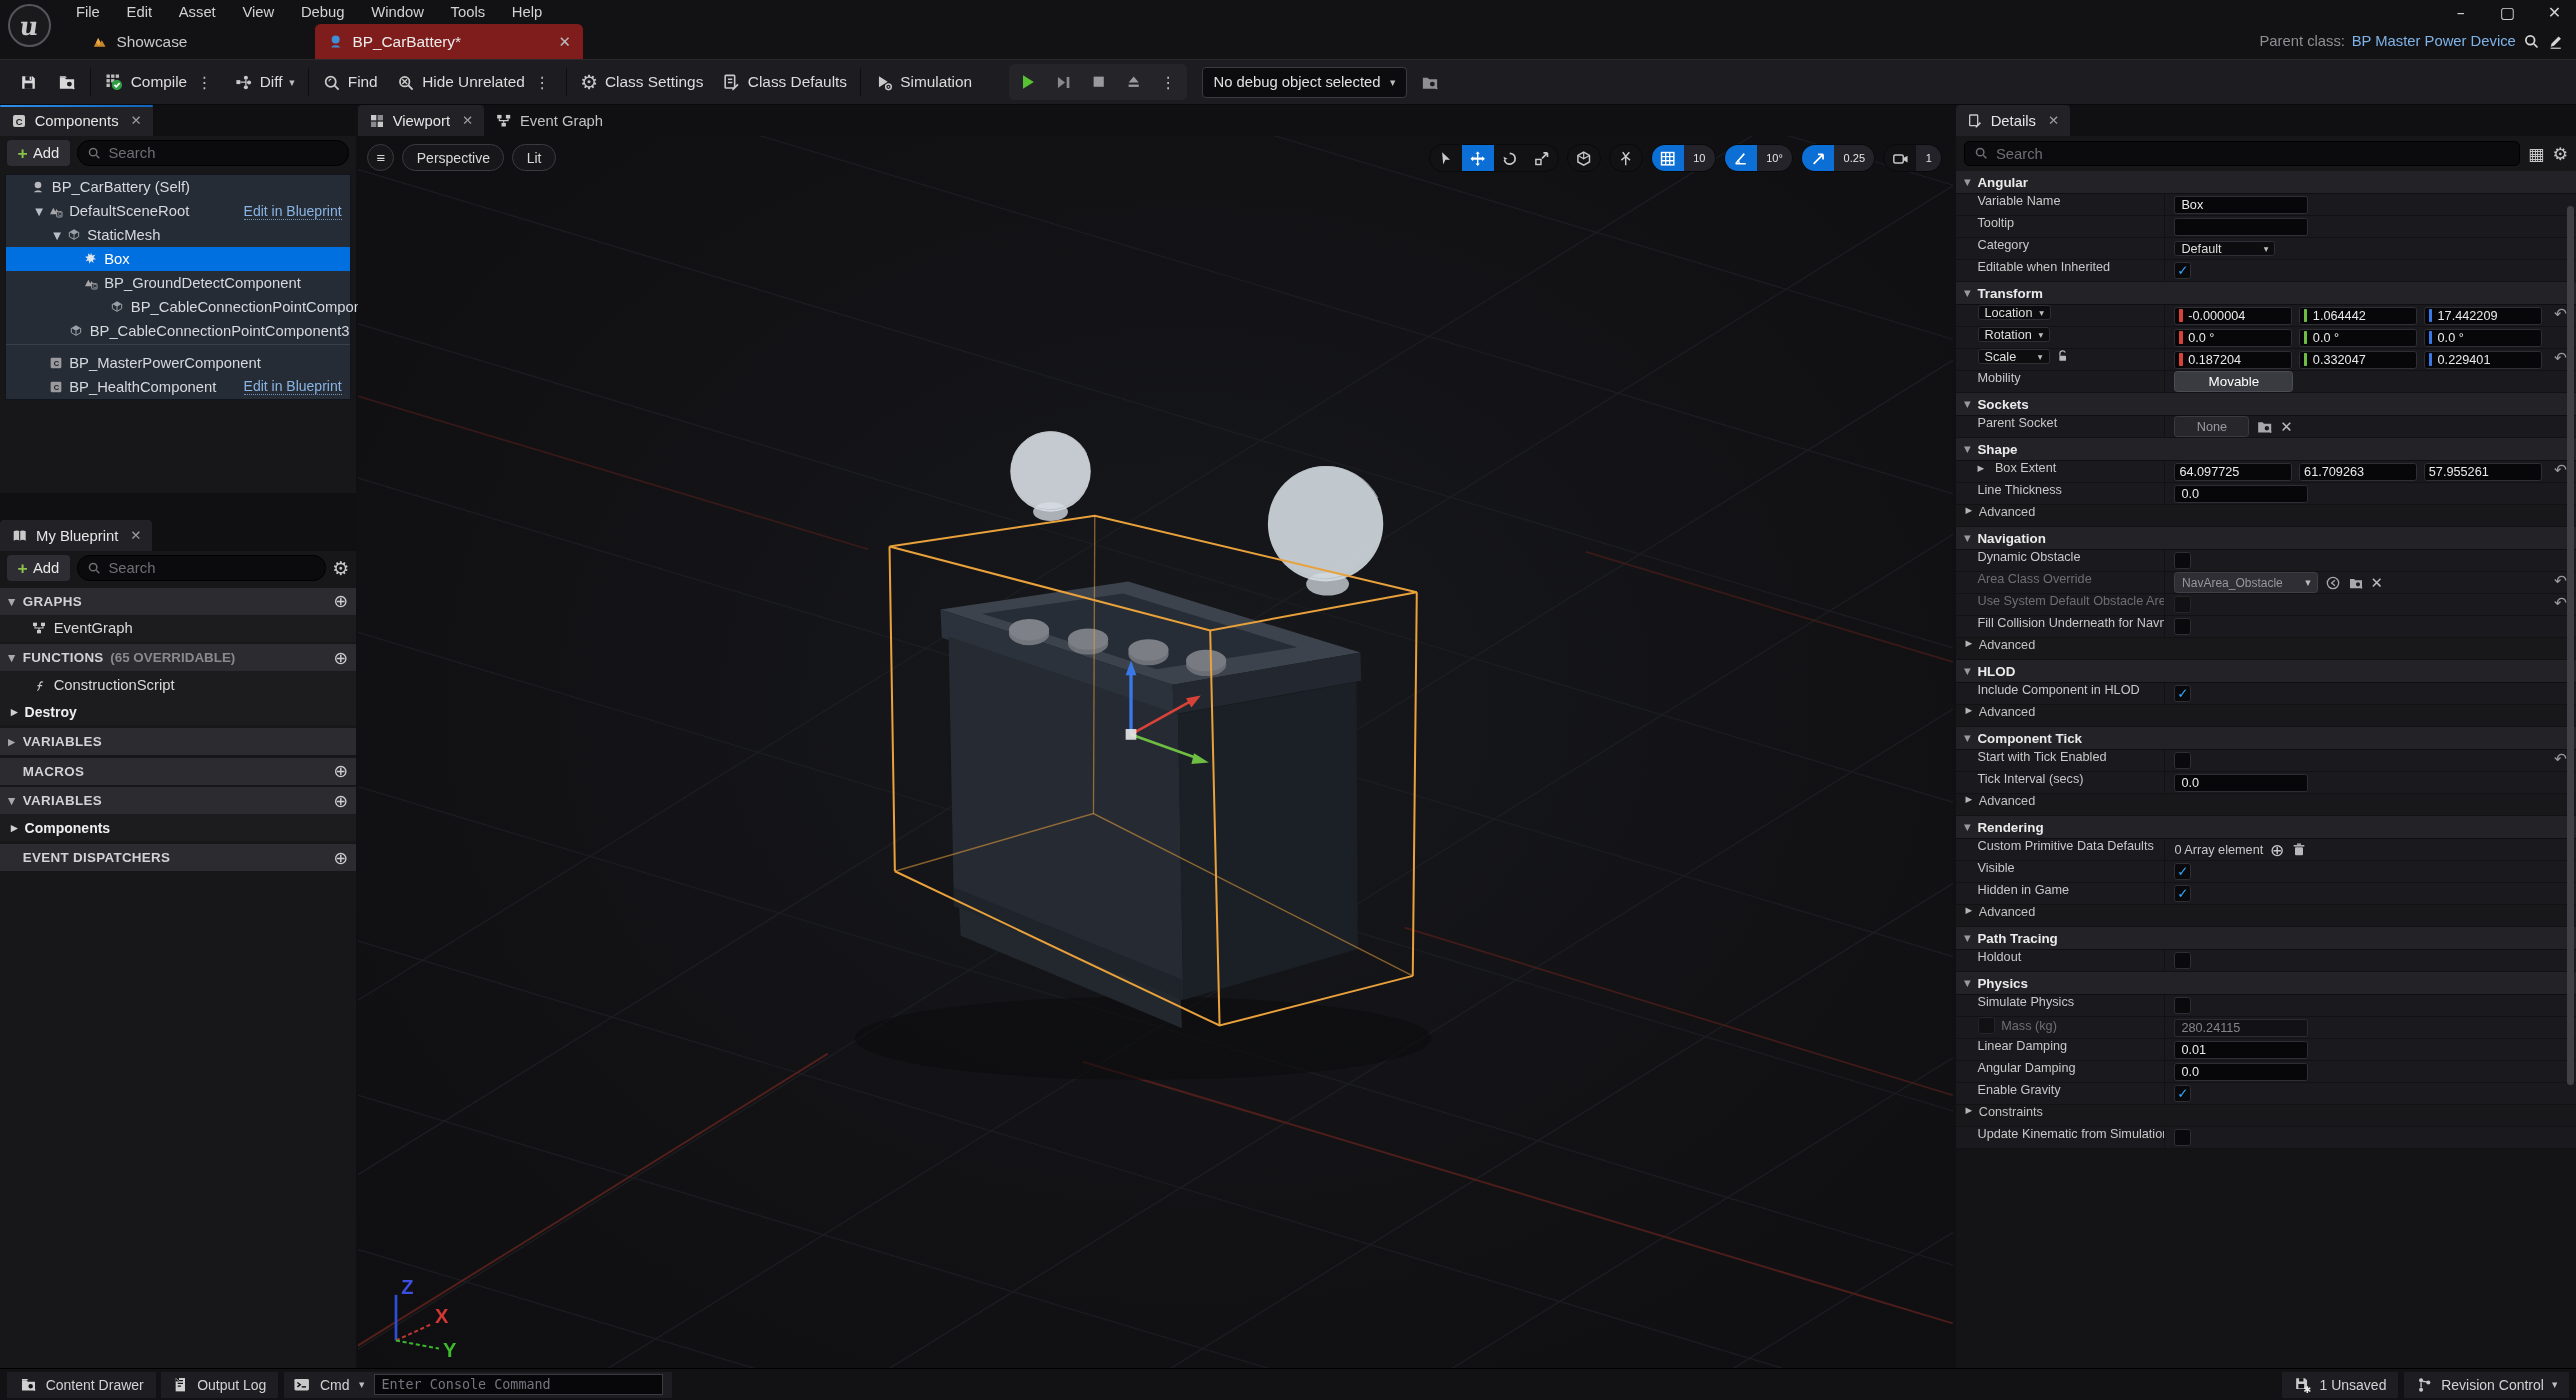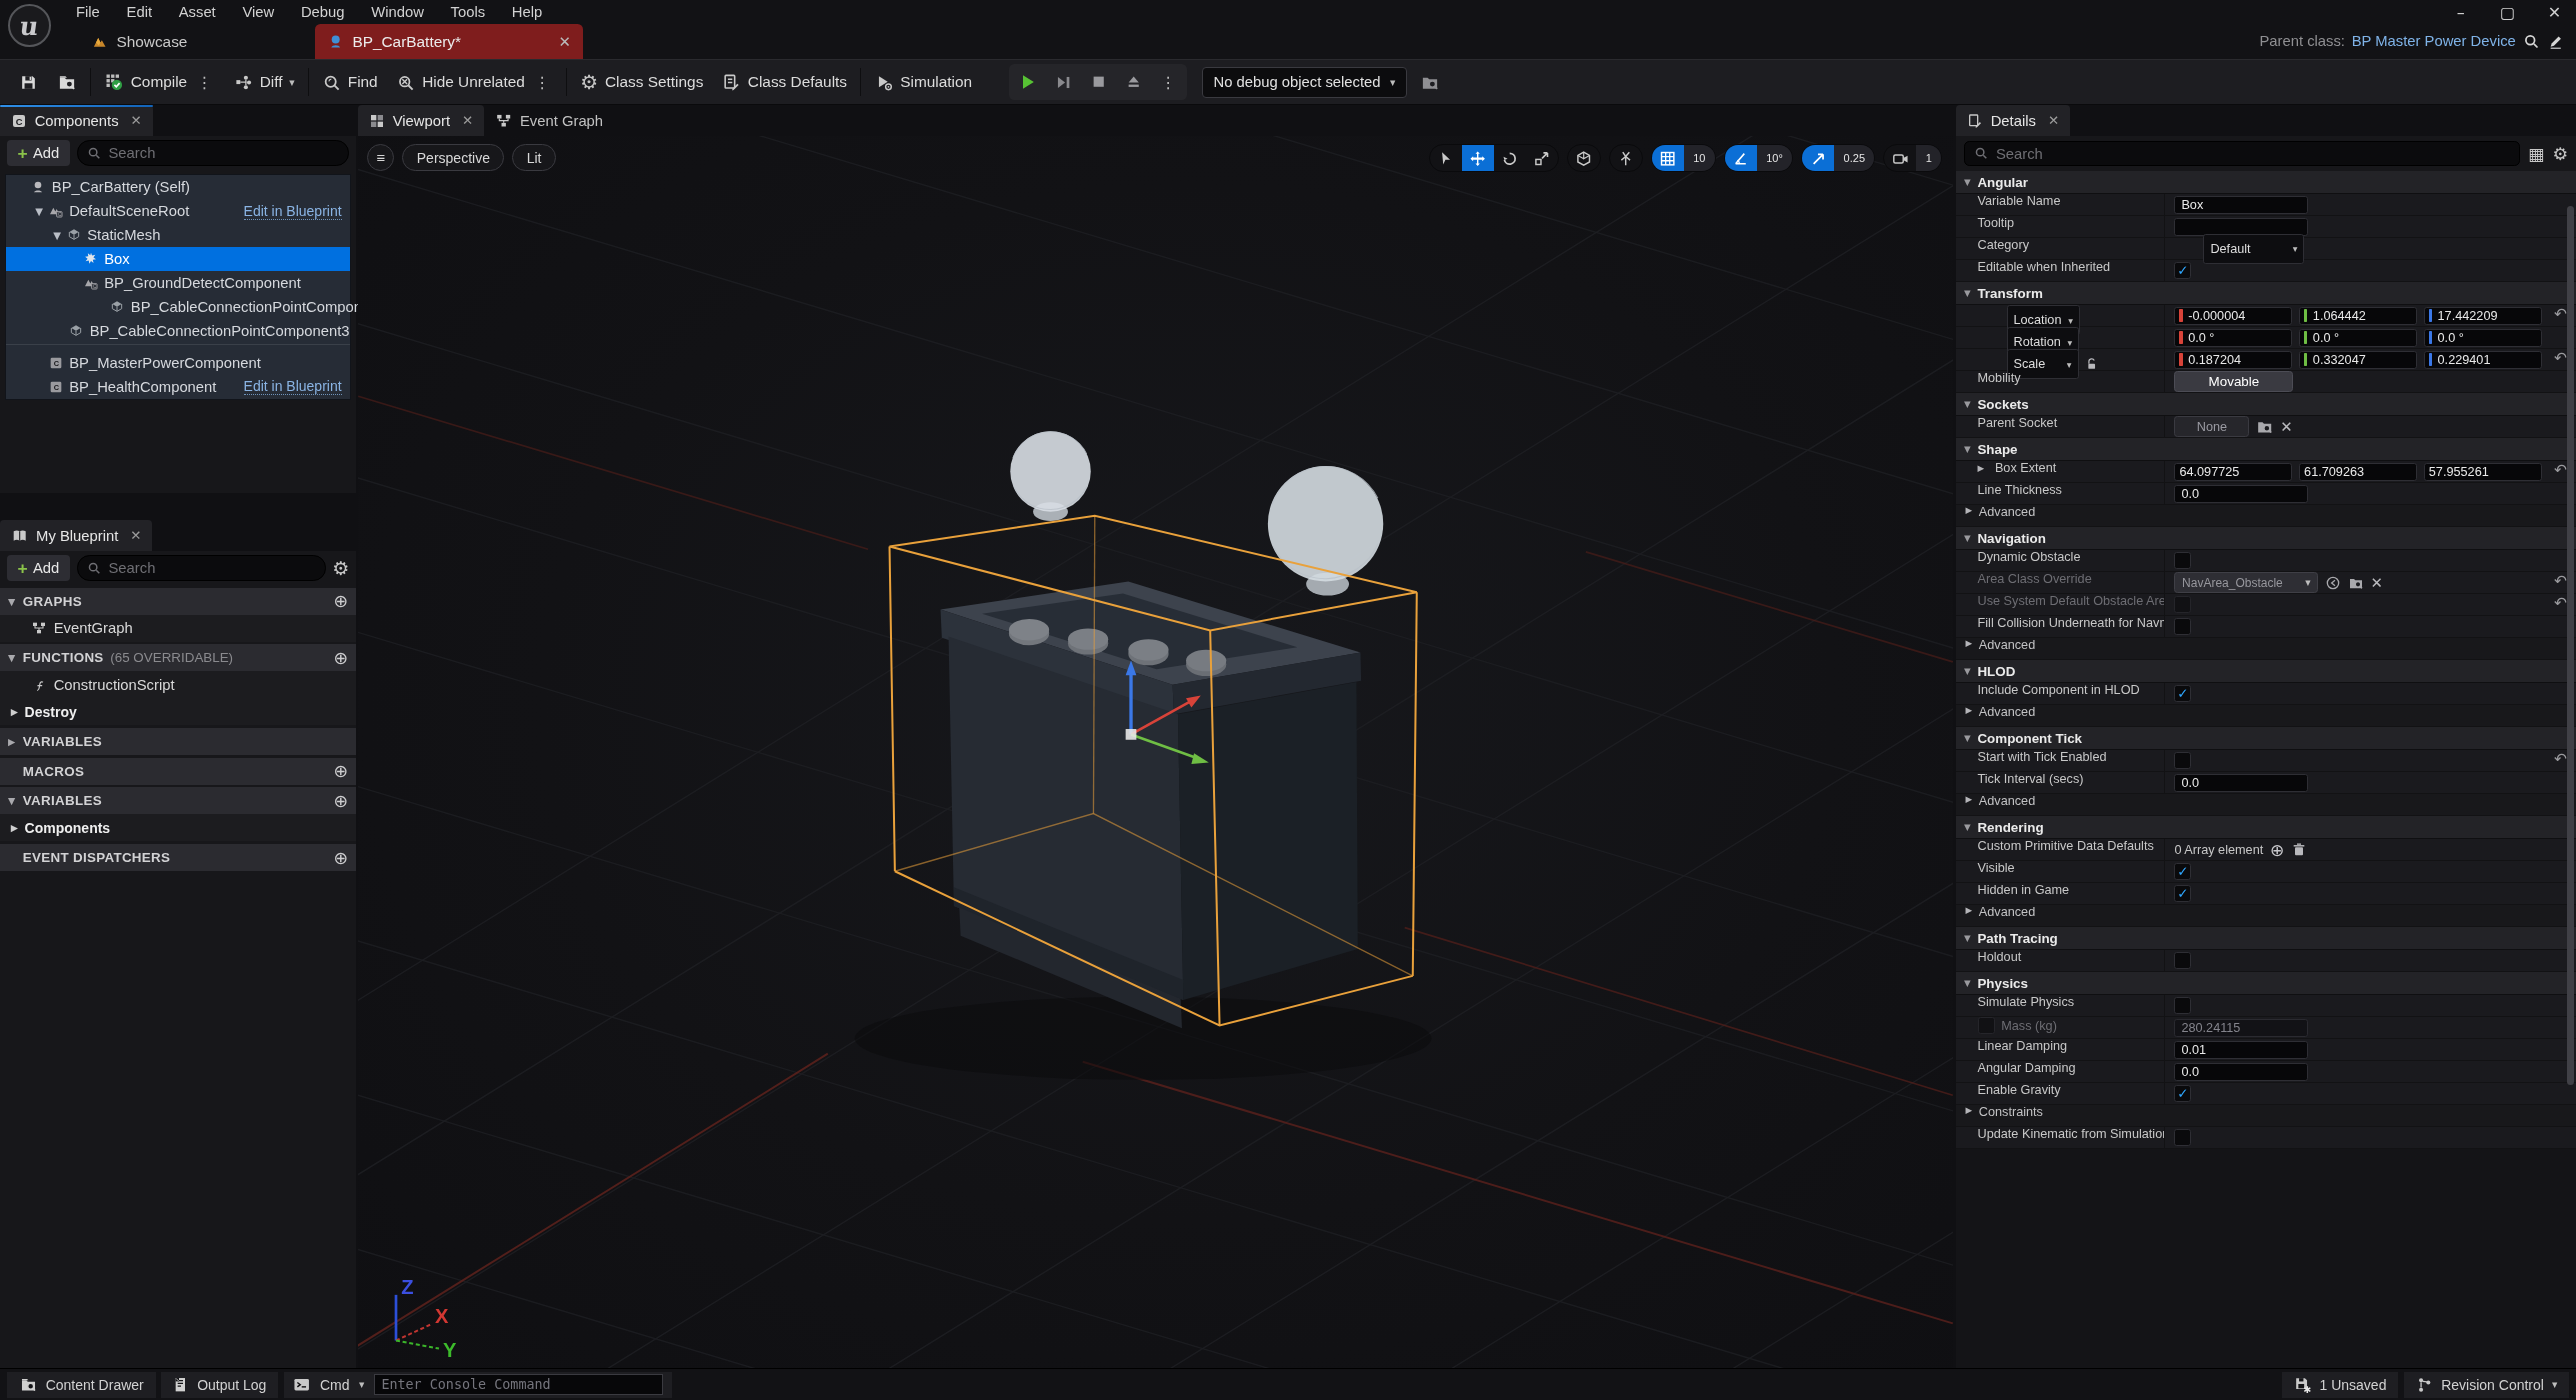--- a/index.html
+++ b/index.html
@@ -60,21 +60,21 @@
   .trow .tlink { margin-left:auto; margin-right:8px; color:#8ab4e4; font-size:14px; border-bottom:1.3px dotted #6f93ba; }
   .tsep { height:5.4px; border-top:0.7px solid #3a4049; margin:1.3px 0; }
 
   
   #mybp-panel { left:0; top:520px; width:356px; height:873px; }
   .mybp-gear { margin-left:auto; color:#c9c9c9; font-size:19px; font-family:"DejaVu Sans",sans-serif; }
   .bprow { display:flex; align-items:center; }
   .bp-header { height:27px; background:#2b2b30; margin-top:2.7px; padding:0 8px; font-size:13.4px; }
   .bp-header .bh-arrow { color:#a9a9ad; font-size:9.4px; width:14.8px; font-family:"DejaVu Sans",sans-serif; }
   .bp-header .bh-label { font-weight:bold; color:#d2d2d4; letter-spacing:0.3px; }
-  .bp-header .bh-suffix { color:#8a8a8e; margin-left:6.7px; font-weight:normal; }
+  .bp-header .bh-suffix { color:#8a8a8e; margin-left:6.7px; font-weight:bold; }
   .bp-header .bh-plus { margin-left:auto; color:#cdcdcf; font-size:17.4px; font-family:"DejaVu Sans",sans-serif; }
   .bp-item { height:27px; background:#1c1c1f; padding-left:31px; gap:6.7px; font-size:14.8px; color:#dadada; }
   .bp-expand { height:27px; background:#1c1c1f; padding-left:10.7px; gap:6.7px; font-size:14px; color:#efefef; font-weight:bold; }
   .bp-expand .bh-arrow { color:#cfcfcf; font-size:9.4px; font-family:"DejaVu Sans",sans-serif; }
 
   
   #viewport { left:358px; top:105px; width:1595px; height:1264px; background:#101013; }
   #vp-canvas { position:absolute; left:0; top:31px; right:0; bottom:0; background:radial-gradient(ellipse at 52% 46%, #17181c 0%, #121215 55%, #0f0f12 100%); overflow:hidden; }
   #vp-overlay-tl { position:absolute; left:9.4px; top:8px; display:flex; align-items:center; gap:8px; z-index:4; }
   .vp-circle { width:27px; height:27px; border-radius:50%; background:rgba(25,25,28,.85); border:0.7px solid #3a3a40; display:flex; align-items:center; justify-content:center; color:#d6d6d6; font-size:14.8px; }
@@ -100,21 +100,21 @@
   .plabel.dim { color:#6d6d73; }
   .prow.adv { background:#18181b; }
   .adv-arrow { color:#b5b5b9; font-size:8.7px; font-family:"DejaVu Sans",sans-serif; margin-left:9.4px; width:10.7px; }
   .adv-label { font-size:12.7px; color:#c2c2c4; margin-left:2.7px; }
   .pvalue { flex:1; height:100%; display:flex; align-items:center; gap:6.7px; border-left:0.7px solid #121214; padding-left:9.4px; }
   .reset-col { flex:0 0 31px; display:flex; justify-content:center; color:#9a9a9e; font-size:15.4px; font-family:"DejaVu Sans",sans-serif; }
   .tinput { width:134px; height:18px; background:#070709; border:0.7px solid #2e2e34; border-radius:2.7px; color:#eaeaea; font-size:12.7px; display:flex; align-items:center; padding:0 6px; white-space:nowrap; }
   .tinput.dim { color:#84848c; background:#121216; border-color:#2a2a30; }
   .nfield { width:118px; height:18px; background:#070709; border:0.7px solid #2e2e34; border-radius:2.7px; color:#eaeaea; font-size:12.7px; display:flex; align-items:center; padding:0 5.4px 0 4px; gap:5.4px; white-space:nowrap; }
   .nbar { width:3.4px; height:12.7px; border-radius:0.7px; flex:0 0 3.4px; }
-  .axisdrop { min-width:72px; height:30px; background:#0d0d10; border:0.7px solid #2e2e34; border-radius:2.7px; display:flex; align-items:center; justify-content:space-between; gap:6.7px; padding:0 6px; font-size:12.7px; color:#dedede;margin-left:29px; }
+  .axisdrop { min-width:72px; height:15px; background:#0d0d10; border:0.7px solid #2e2e34; border-radius:2.7px; display:flex; align-items:center; justify-content:space-between; gap:6.7px; padding:0 6px; font-size:12.7px; color:#dedede; }
   .axisdrop .tb-caret { font-size:9.4px; }
   .cbox { width:17px; height:17px; background:#0a0a0c; border:0.7px solid #2e2e34; border-radius:2.7px; display:flex; align-items:center; justify-content:center; }
   .cbox .ck { color:#2fa7ff; font-size:13.4px; font-weight:bold; font-family:"DejaVu Sans",sans-serif; }
   .cbox.dim { opacity:.55; }
   .mov-btn { width:119px; height:21px; background:#3a3a41; border:0.7px solid #4c4c55; border-radius:3.4px; color:#fff; font-size:13.4px; display:flex; align-items:center; justify-content:center; }
   .none-btn { width:75px; height:21px; background:#26262b; border:0.7px solid #3a3a41; border-radius:3.4px; color:#9a9aa2; font-size:12.7px; display:flex; align-items:center; justify-content:center; }
   .navsel { width:144px; height:21px; background:#2e2e34; border:0.7px solid #3f3f46; border-radius:3.4px; display:flex; align-items:center; justify-content:space-between; padding:0 6.7px; color:#97979d; font-size:12px; white-space:nowrap; }
   .mini-ic { color:#a9a9ad; display:flex; align-items:center; }
   .xclear { color:#b9b9bd; font-size:14.8px; font-family:"DejaVu Sans",sans-serif; }
   .arr-label { font-size:12.7px; color:#c8c8c8; }

